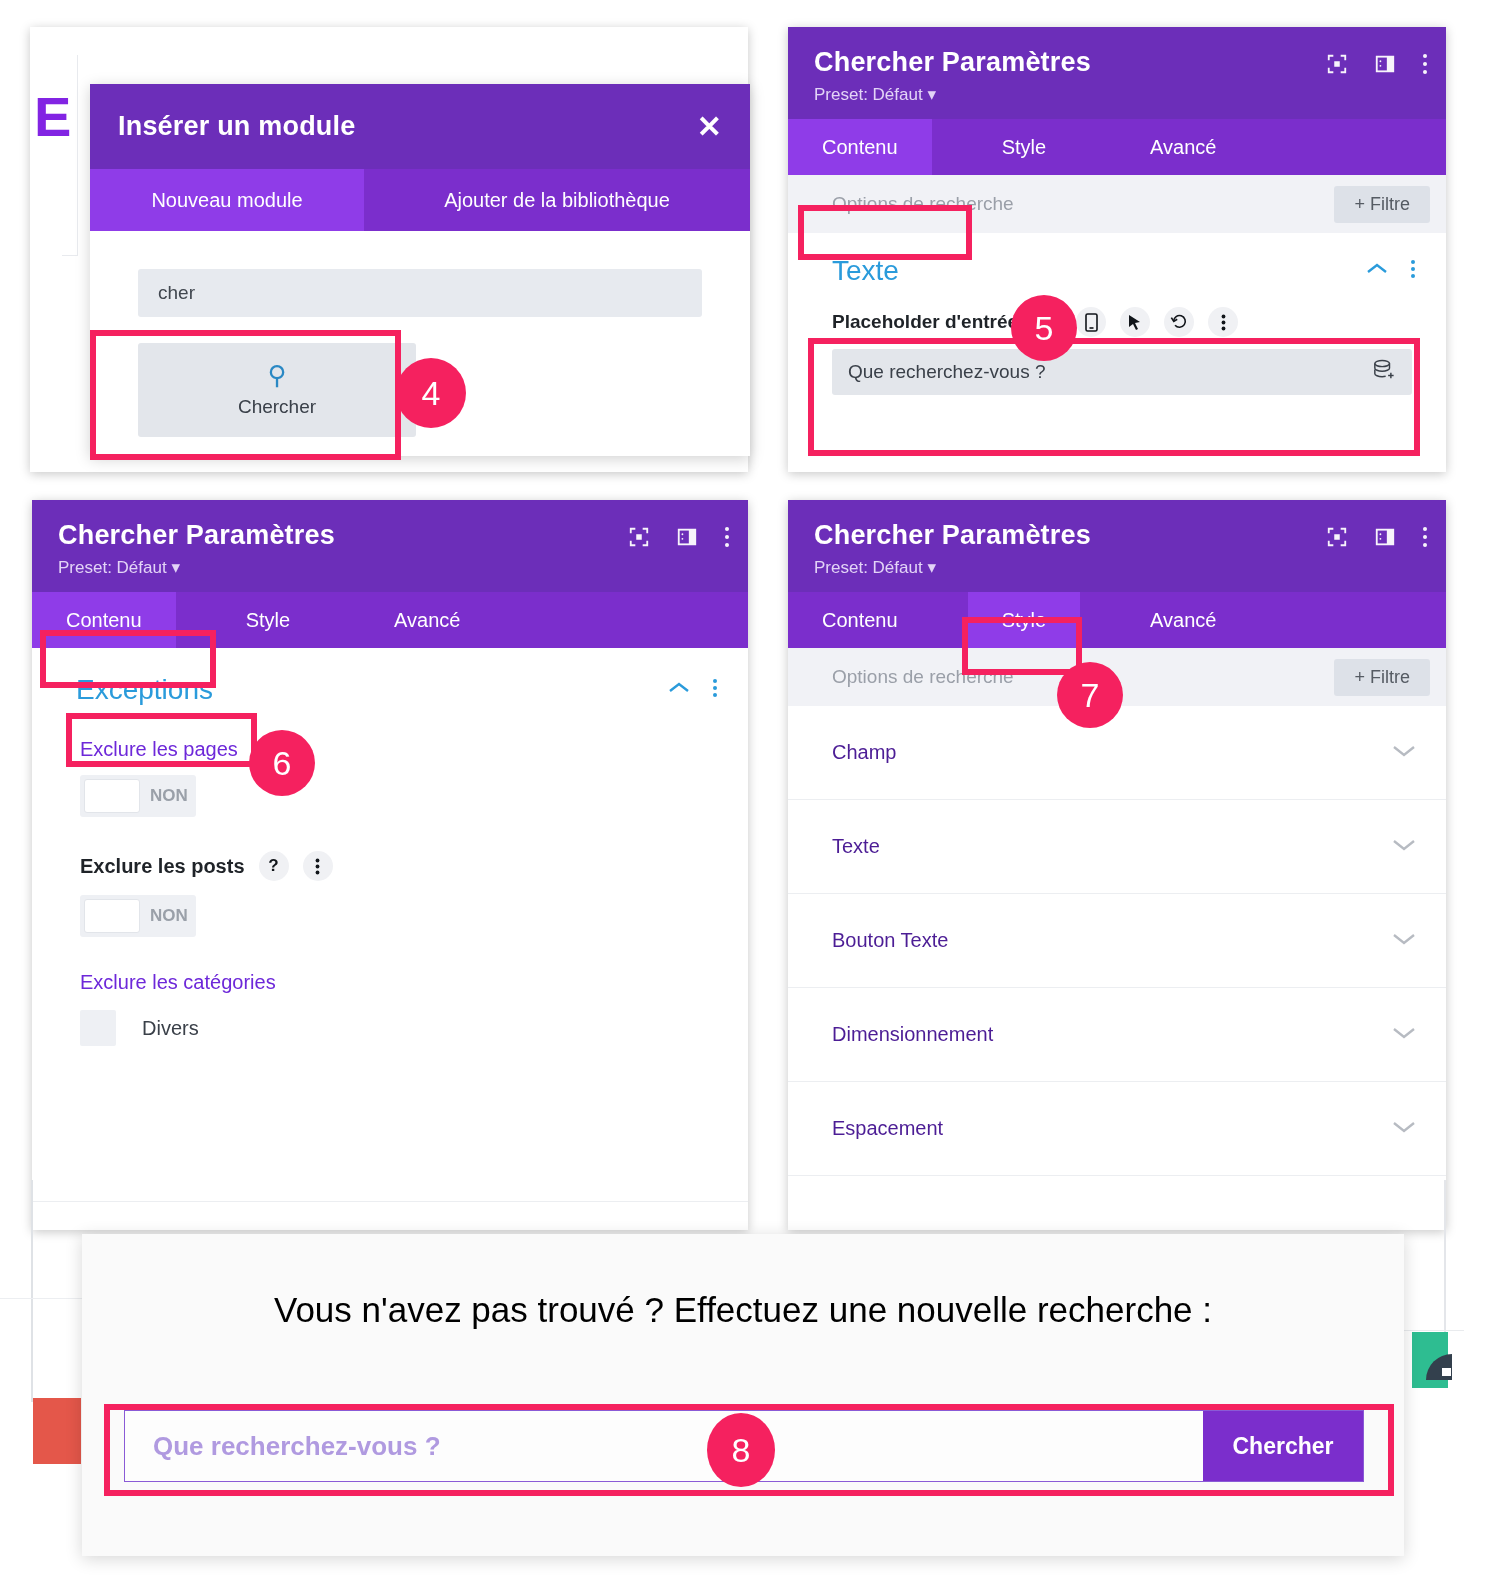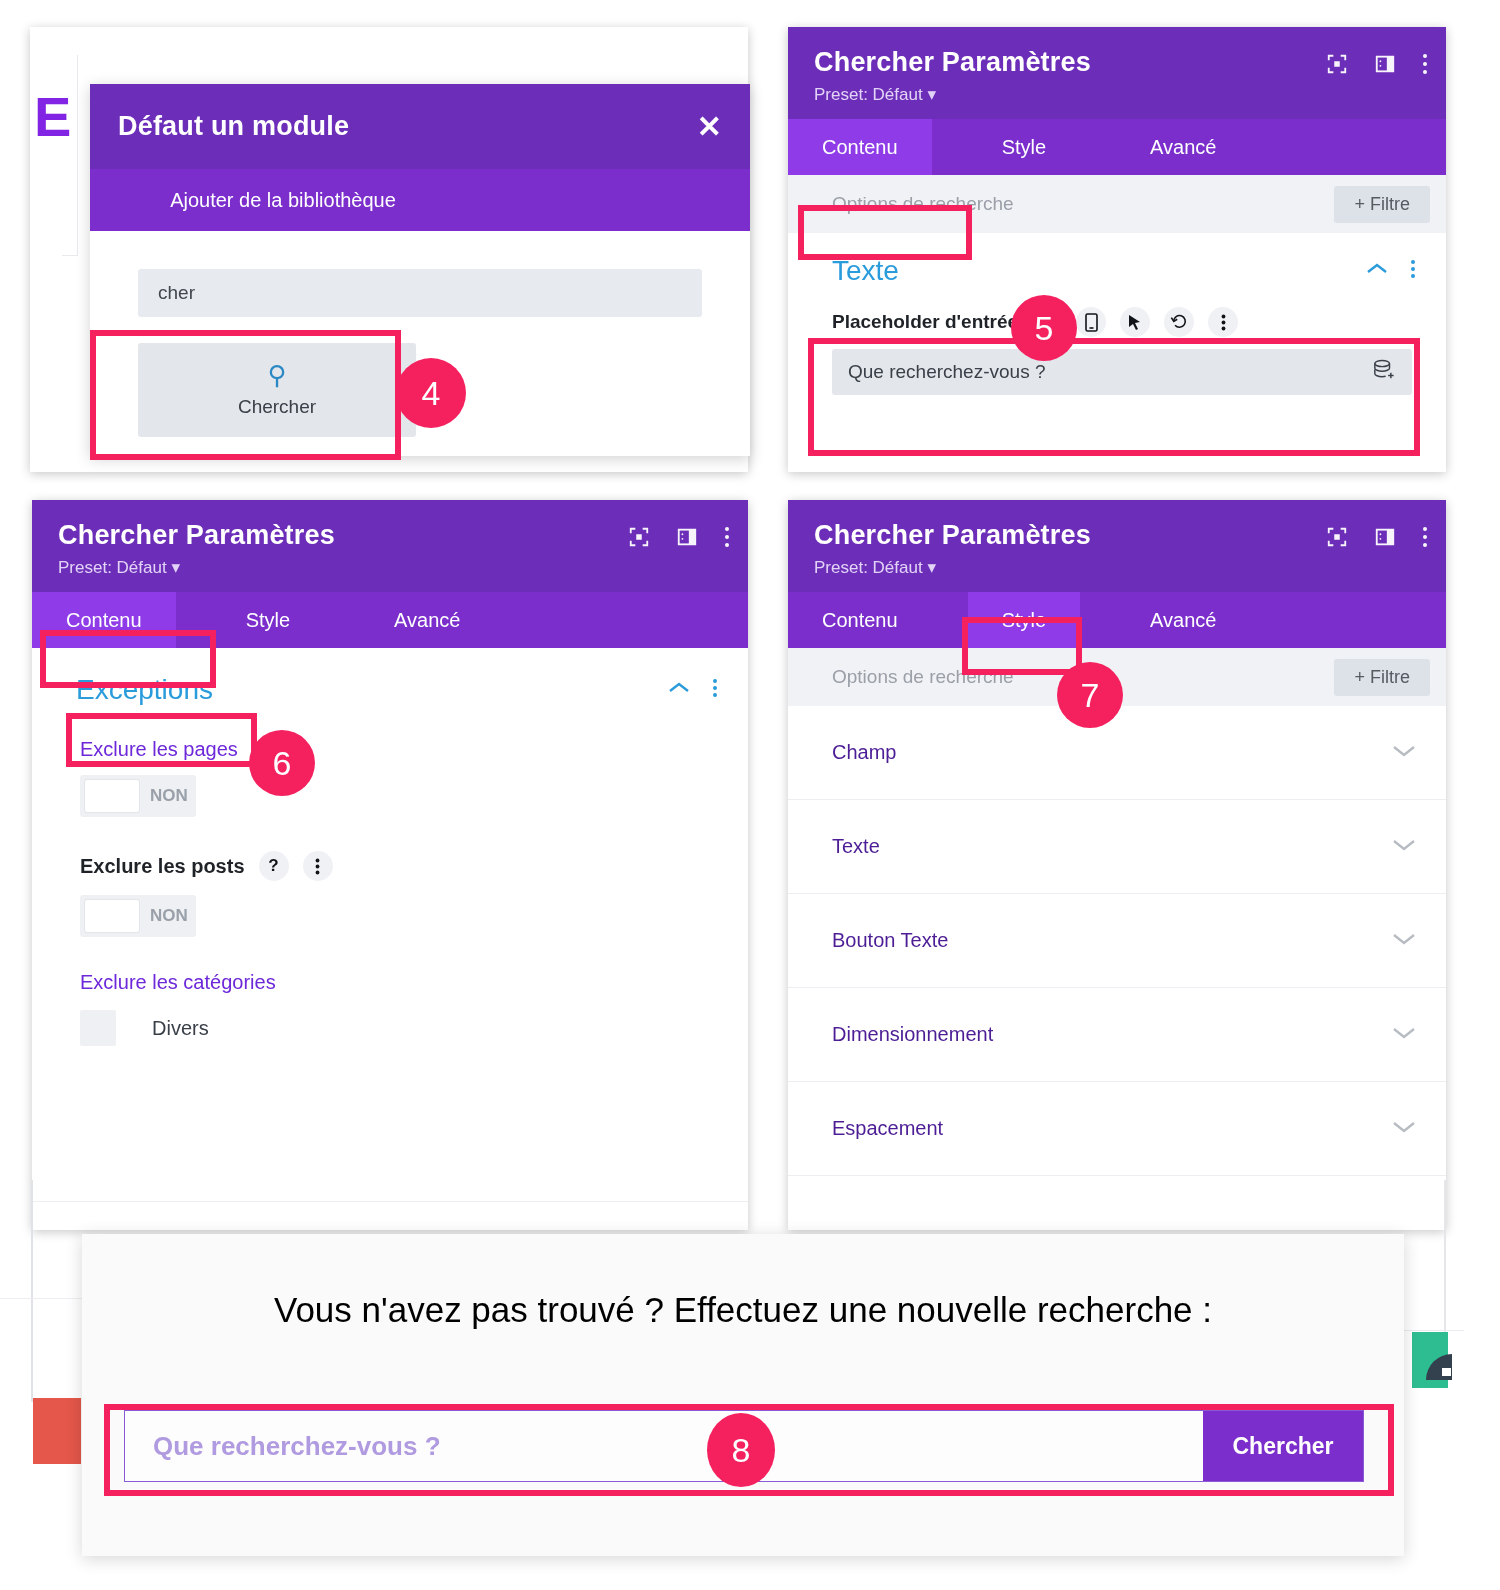--- a/index.html
+++ b/index.html
@@ -74,21 +74,21 @@
              align-items:center; justify-content:space-between; padding:0 16px;
              color:#3a4049; font-size:19px; margin-top:12px;}
 
   
   .tg-lbl { color:#6d28d9; font-size:20px; font-weight:normal; }
   .tg { margin-top:14px; width:116px; height:42px; background:#eef0f4; border-radius:3px;
         display:flex; align-items:center; padding:4px; cursor:pointer;}
   .tg .knob { width:56px; height:34px; background:#fff; border-radius:3px;
               border:1px solid #e2e5ea;}
   .tg .tg-txt { color:#9aa0a9; font-size:17px; font-weight:bold; margin-left:10px;}
-  .cb-row { display:flex; align-items:center; gap:36px; margin-top:16px;}
+  .cb-row { display:flex; align-items:center; gap:26px; margin-top:16px;}
   .cb { width:36px; height:36px; background:#eef0f4; border-radius:2px; cursor:pointer;}
   .cb-lbl { color:#3a4049; font-size:20px;}
 
   
   .acc-row { height:94px; border-bottom:1px solid #eceef1; display:flex;
              align-items:center; justify-content:space-between; padding:0 30px 0 44px;
              cursor:pointer;}
   .acc-lbl { color:#4c1d95; font-size:20px;}
   .chev { color:#b7bbc2; }
 
@@ -132,24 +132,25 @@
 <div class="stage">
 
   <div class="panel p1">
     <div class="p1-left-rail"></div>
     <div class="p1-rail2"></div>
     <div class="p1-bg-letter" style="left:4px; top:62px;">E</div>
     <div class="p1-bg-letter" style="left:680px; top:62px; overflow:hidden; width:30px;">U</div>
 
     <div class="modal">
       <div class="modal-head">
-        <div class="modal-title">Défaut un module</div>
+        <div class="modal-title">Insérer un module</div>
         <div class="modal-close">✕</div>
       </div>
       <div class="modal-tabs">
+        <div class="modal-tab t1">Nouveau module</div>
         <div class="modal-tab t2">Ajouter de la bibliothèque</div>
       </div>
       <div class="modal-body">
         <div class="search-field">cher</div>
         <div class="mod-btn">
           <span class="glyph">⚲</span>
           <span class="lbl">Chercher</span>
         </div>
       </div>
     </div>

